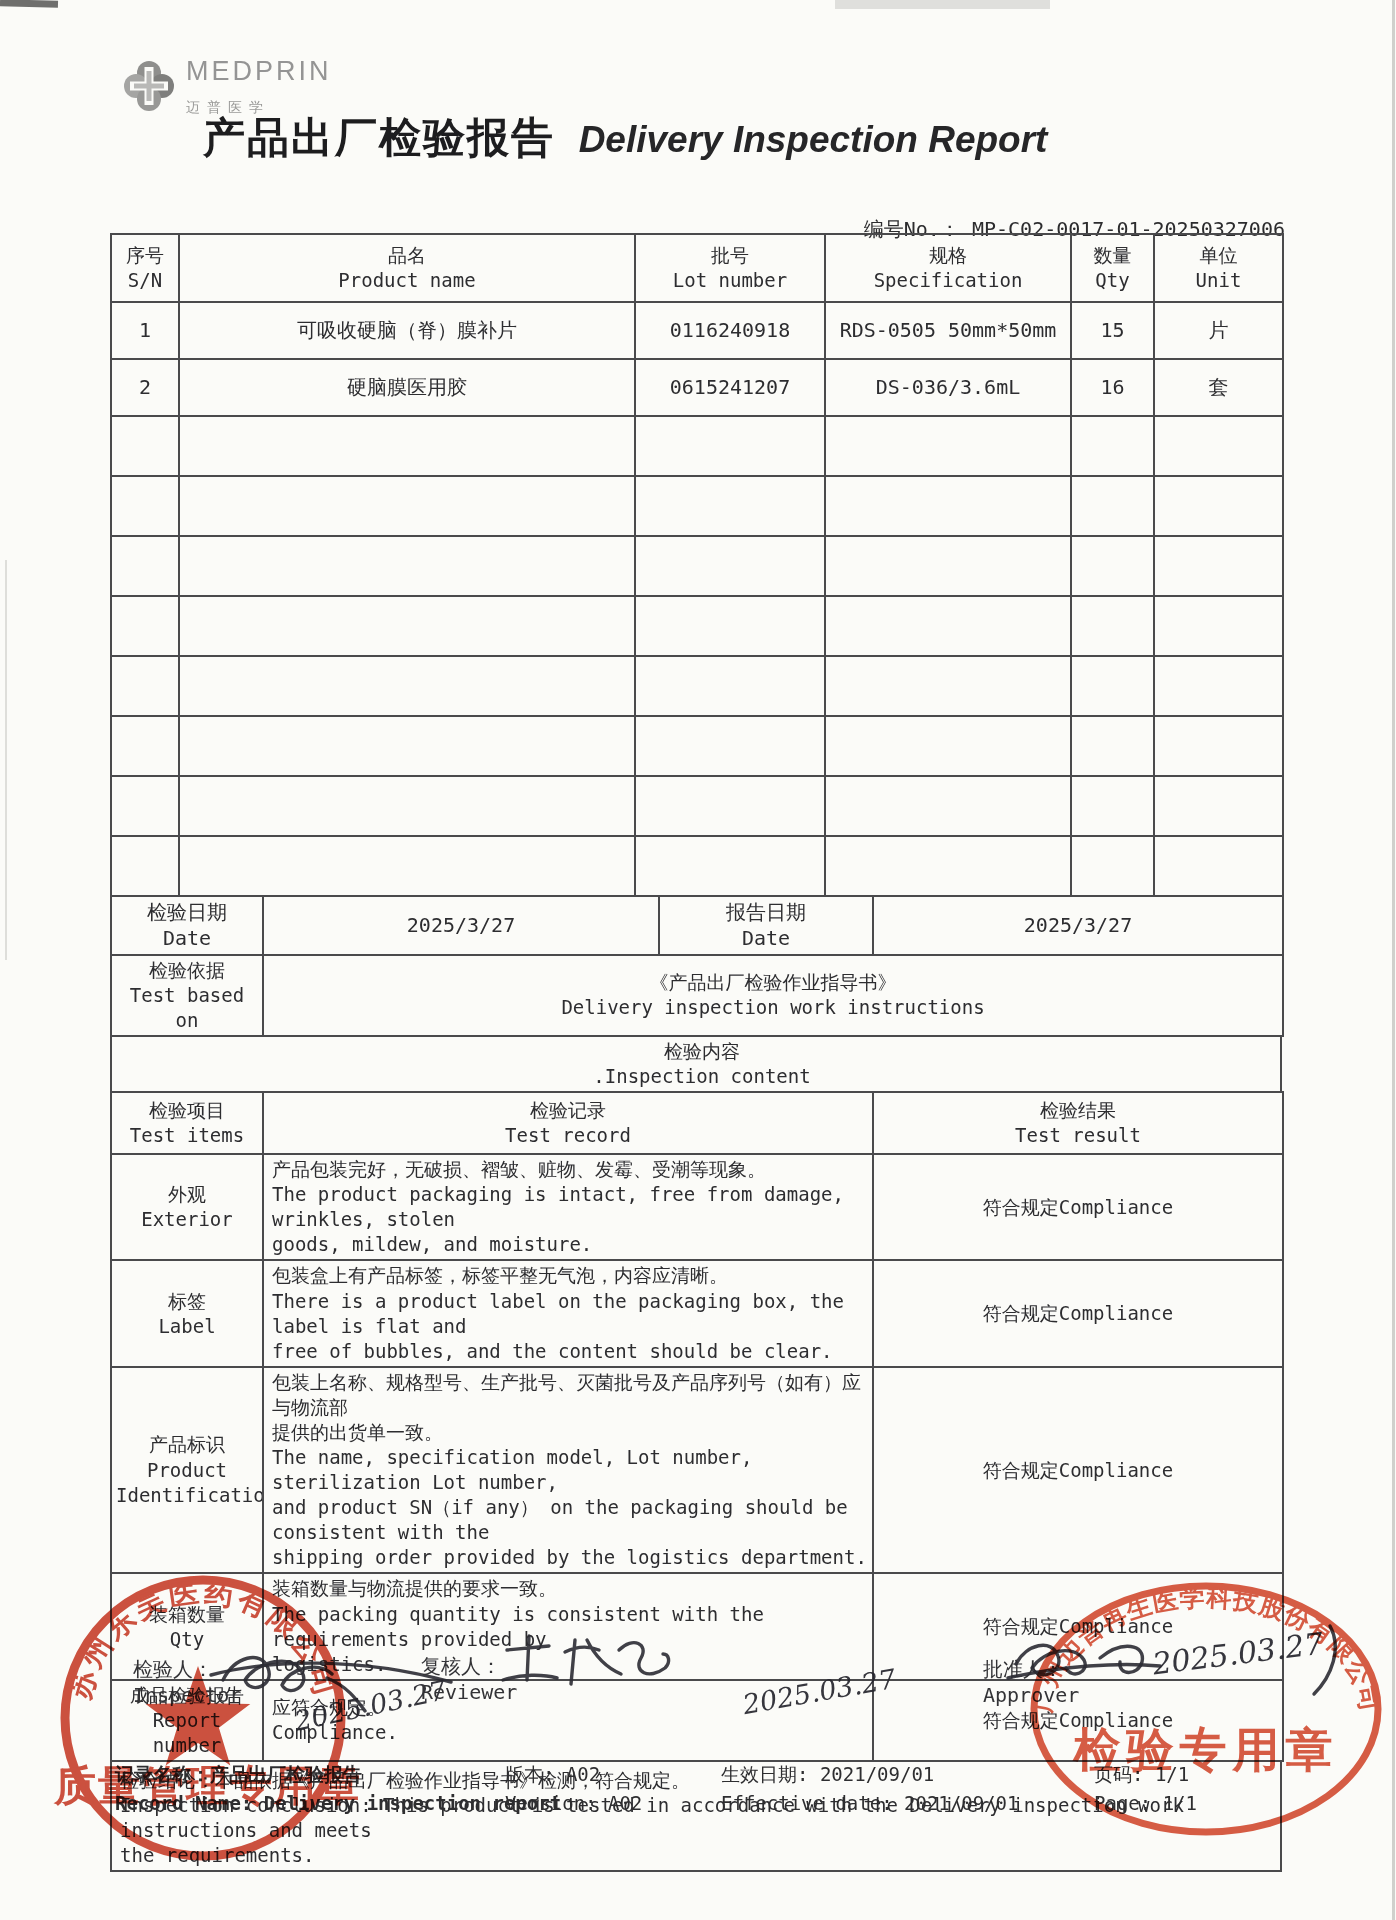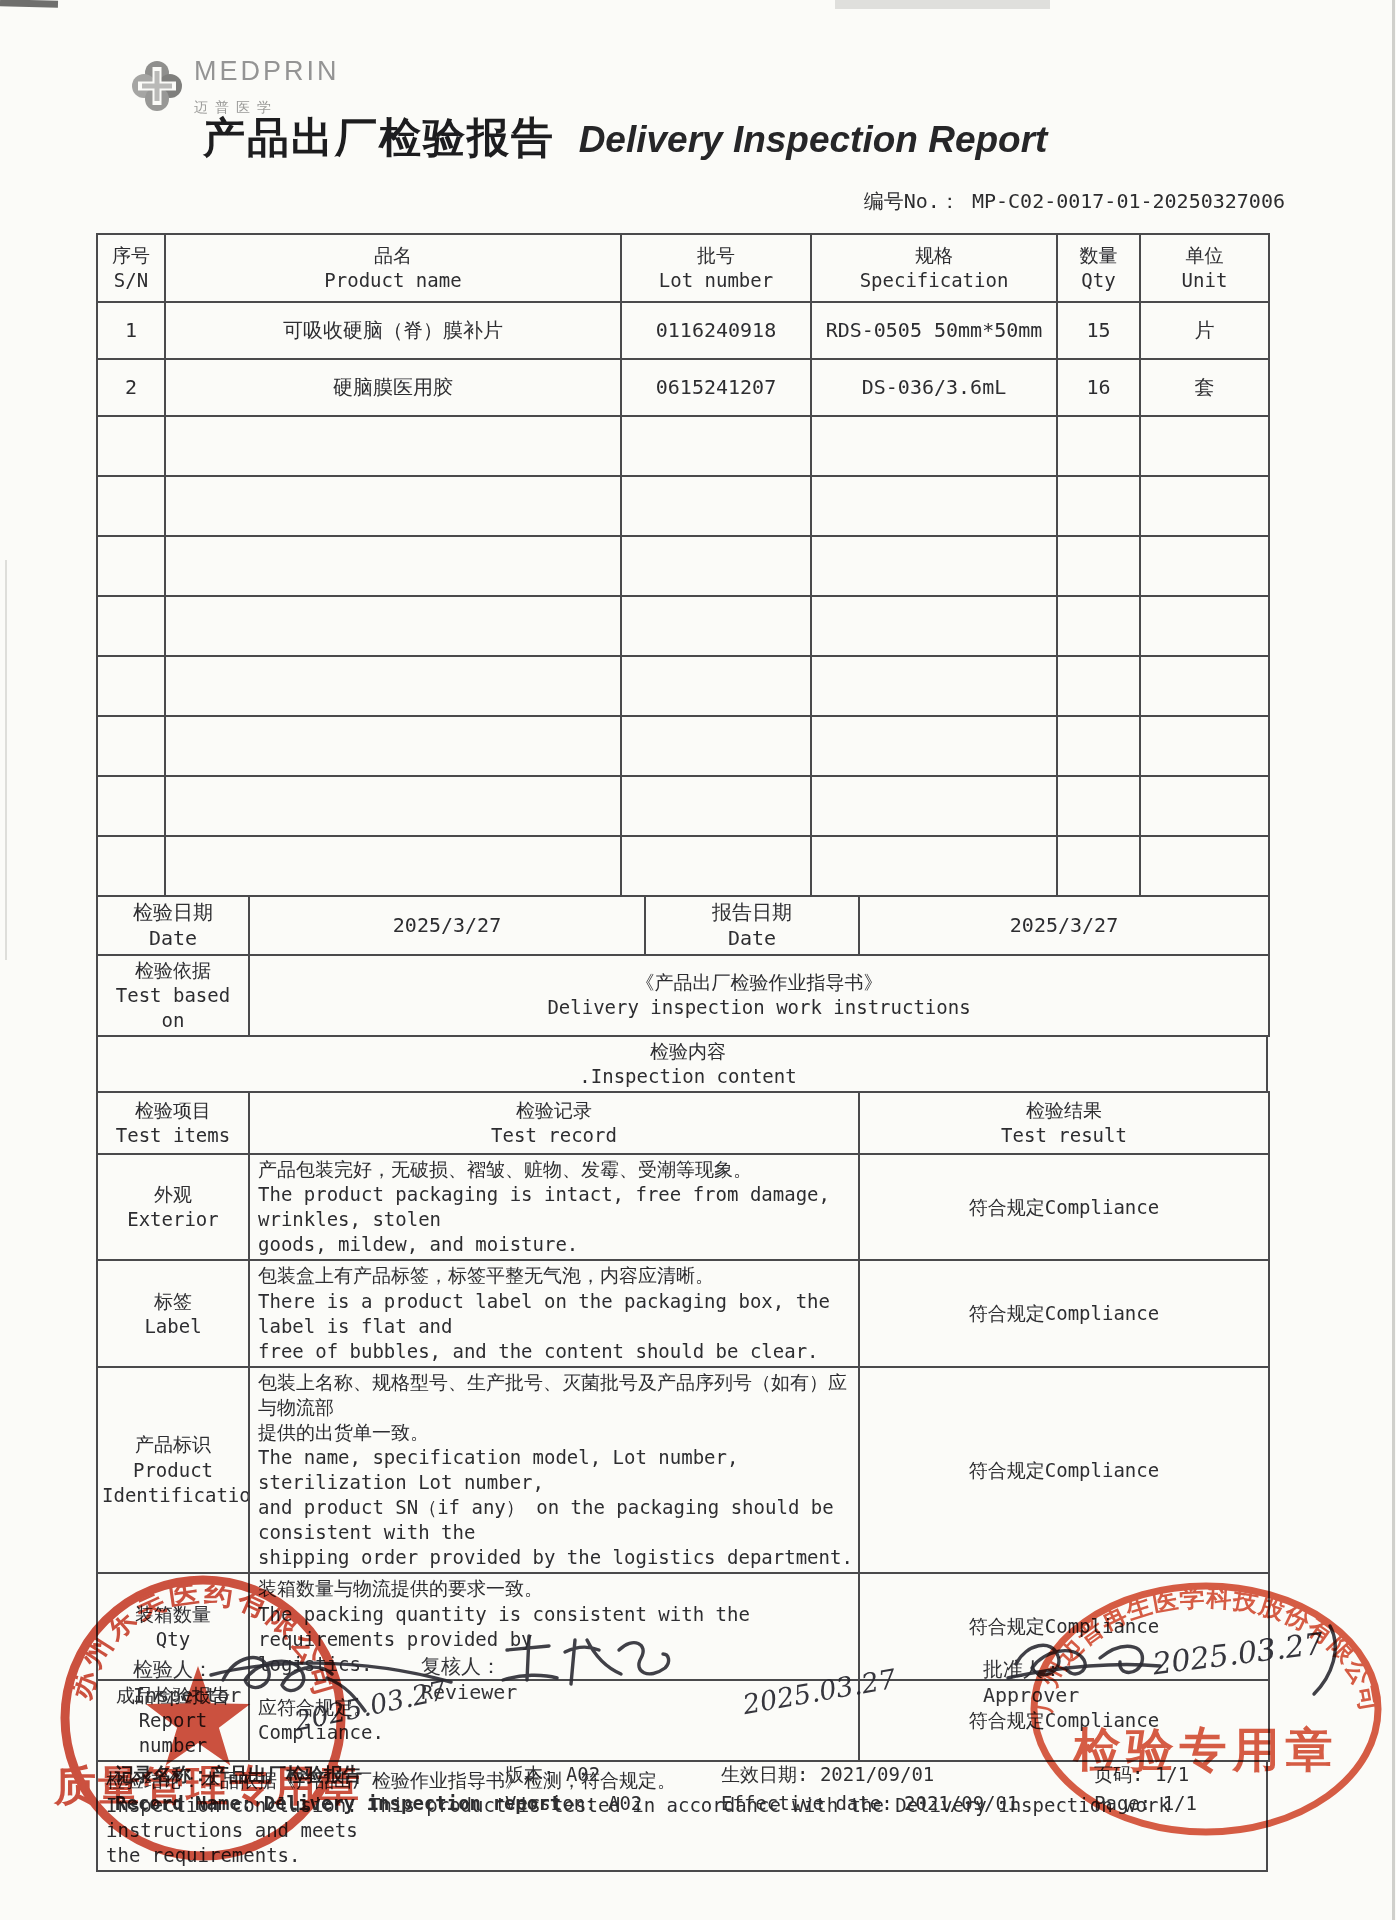--- a/index.html
+++ b/index.html
@@ -4,29 +4,29 @@
 <style>
   html,body{margin:0;padding:0;background:#e9e9e7;}
   .page{position:relative;width:1396px;height:1920px;margin:0 auto;background:#fbfbf8;overflow:hidden;
         font-family:"DejaVu Sans Mono","Liberation Mono",monospace;color:#2d2d30;}
   
   .art-top{position:absolute;left:0;top:0;width:58px;height:7px;background:#6f6f6d;transform:rotate(1.5deg);}
   .art-smudge{position:absolute;left:835px;top:0;width:215px;height:9px;background:#c9c9c5;opacity:.55;}
   .art-right{position:absolute;right:1px;top:0;width:3px;height:100%;background:#bdbdb9;opacity:.7;}
   .art-left{position:absolute;left:5px;top:560px;width:2px;height:400px;background:#d2d2cd;opacity:.7;}
   
-  .logo{position:absolute;left:130px;top:56px;display:flex;align-items:center;gap:10px;}
+  .logo{position:absolute;left:122px;top:56px;display:flex;align-items:center;gap:10px;}
   .logo-text .brand{font-family:"Liberation Sans",sans-serif;font-size:27px;letter-spacing:3px;color:#949494;font-weight:400;}
   .logo-text .brand-zh{font-size:14px;letter-spacing:7px;color:#9a9a98;margin-top:12px;}
   .title-line{position:absolute;left:203px;top:110px;white-space:nowrap;}
   .title-zh{font-size:42px;font-weight:700;color:#1d1d1f;font-family:"Liberation Serif","DejaVu Serif",serif;letter-spacing:2px;}
   .title-en{font-size:37px;font-style:italic;font-weight:600;color:#262628;font-family:"Liberation Sans","DejaVu Sans",sans-serif;margin-left:14px;}
-  .report-no{position:absolute;right:111px;top:188px;font-size:20px;color:#2c2c2e;}
-  
-  .tables{position:absolute;left:96px;top:233px;width:1172px;}
+  .report-no{position:absolute;right:111px;top:216px;font-size:20px;color:#2c2c2e;}
+  
+  .tables{position:absolute;left:110px;top:233px;width:1172px;}
   table{border-collapse:collapse;width:100%;table-layout:fixed;}
   table+table{margin-top:-2px;}
   td,th{border:2px solid #4a4a4c;font-weight:normal;font-size:19px;line-height:1.32;
         text-align:center;vertical-align:middle;padding:2px 4px;white-space:pre-line;overflow:hidden;}
   .t-products .hdr td{height:62px;}
   .t-products .prow td{height:51px;font-size:20px;}
   .t-products .empty td{height:54px;}
   .t-dates td{height:52px;font-size:20px;}
   .t-basedon td{height:58px;}
   .t-content td{height:49px;padding-left:16px;}

